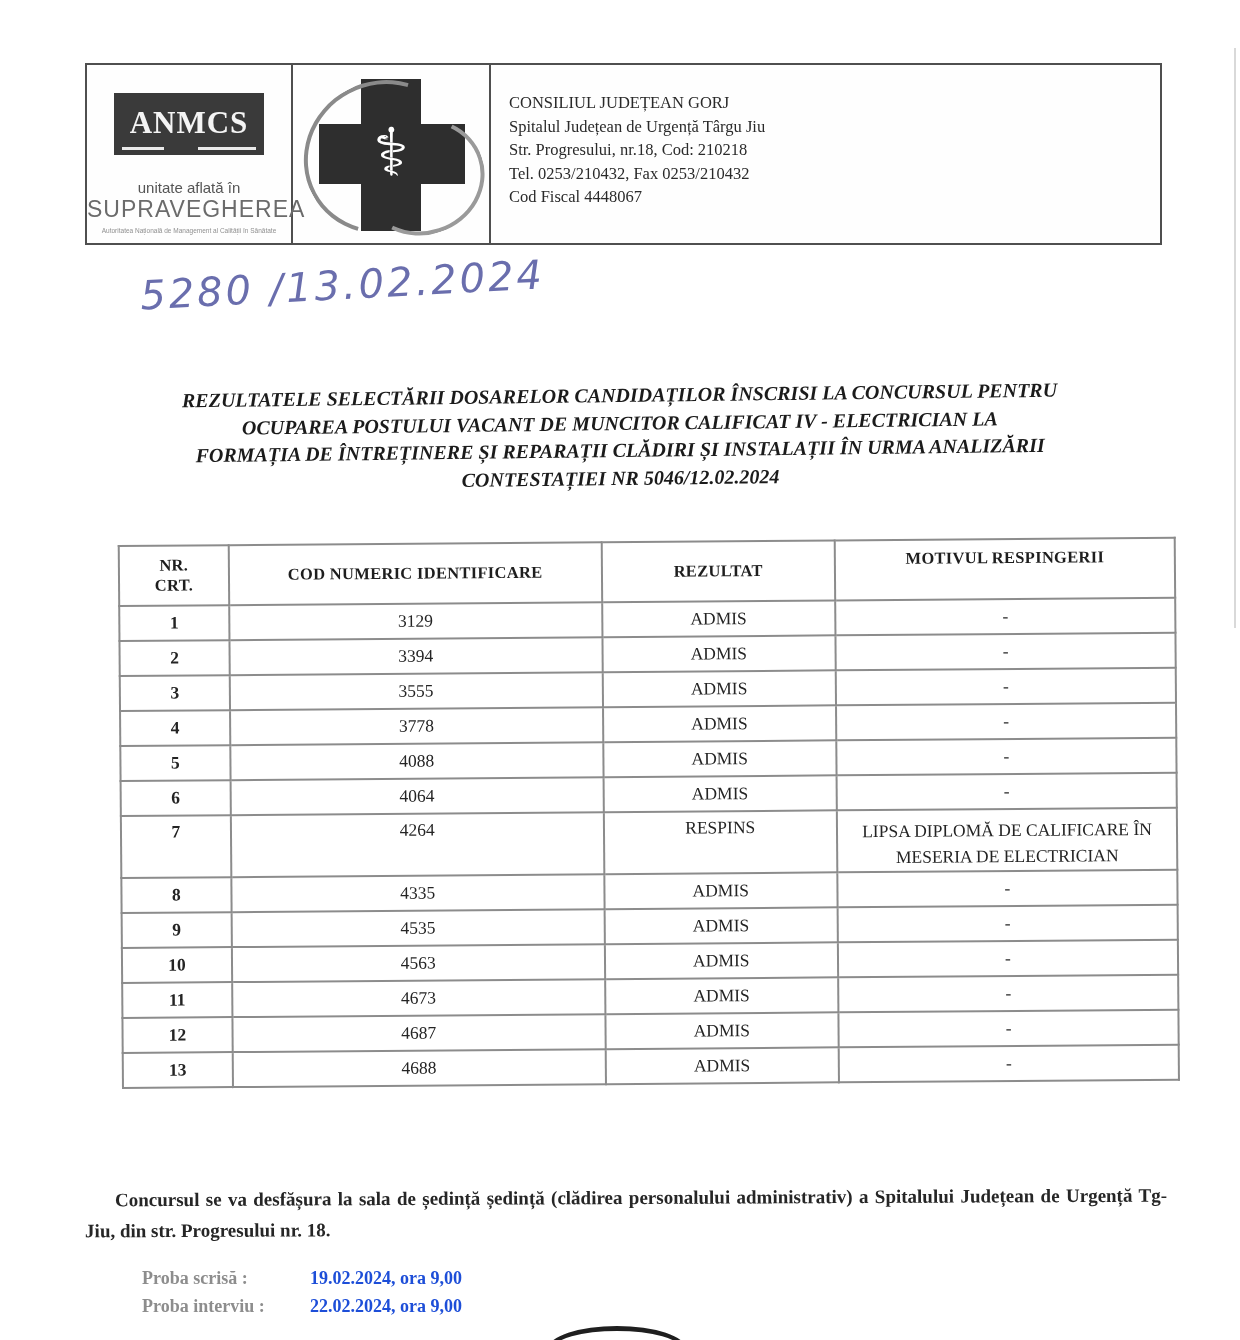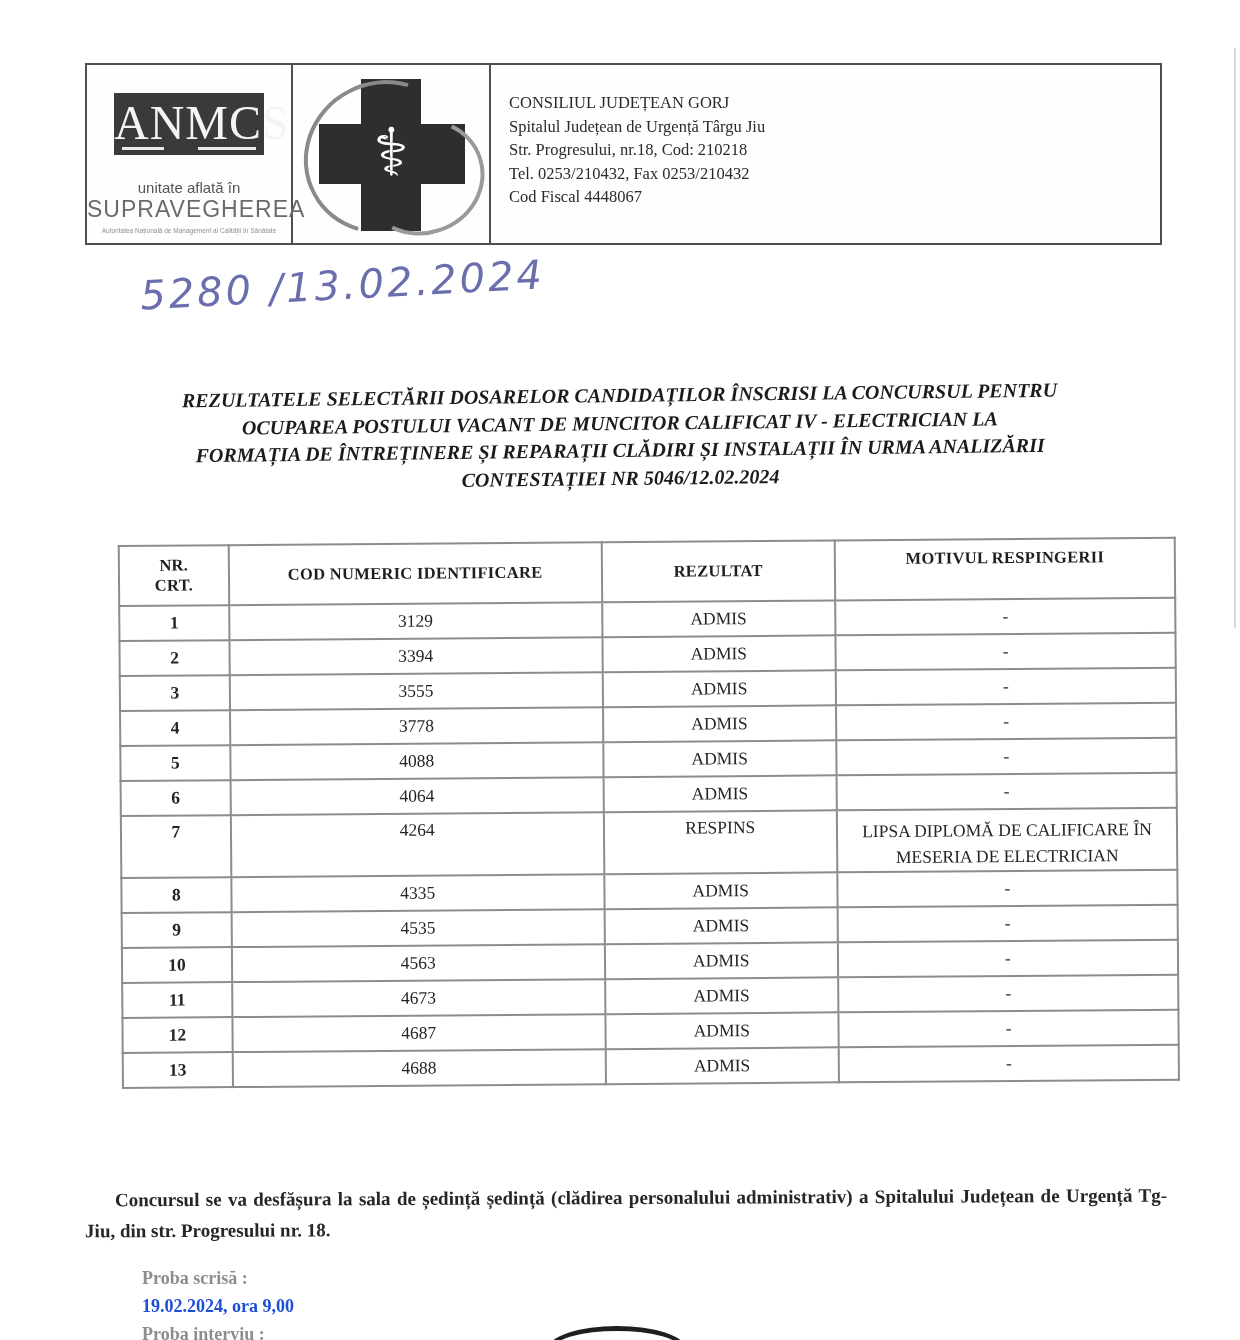--- a/index.html
+++ b/index.html
@@ -9,21 +9,21 @@
     background:#ffffff; overflow:hidden; color:#222;
   }
   
   .header-box {
     position:absolute; left:85px; top:63px; width:1077px; height:182px;
     border:2px solid #4f4f4f; display:flex; background:#fefefe;
   }
   .logo-cell { width:206px; border-right:2px solid #4f4f4f; text-align:center; padding-top:28px; }
   .anmcs-box {
     position:relative; width:150px; height:62px; margin:0 auto; background:#3a3a3a;
-    color:#f4f4f4; font-size:48px; font-weight:normal; line-height:60px; letter-spacing:1px;
+    color:#f4f4f4; font-size:31px; font-weight:bold; line-height:60px; letter-spacing:1px;
   }
   .anmcs-bar { position:absolute; bottom:5px; height:3px; background:#e9e9e9; }
   .anmcs-bar.l { left:8px; width:42px; }
   .anmcs-bar.r { right:8px; width:58px; }
   .anmcs-sub1 { margin-top:24px; font-size:15px; color:#555; font-family:"Liberation Sans",sans-serif; }
   .anmcs-sub2 { font-size:23px; color:#6b6b6b; letter-spacing:1px; font-family:"Liberation Sans",sans-serif; }
   .anmcs-sub3 { margin-top:4px; font-size:6.5px; color:#8f8f8f; filter:blur(.3px); font-family:"Liberation Sans",sans-serif; }
   .cross-cell { position:relative; width:198px; border-right:2px solid #4f4f4f; overflow:hidden; }
   .cross-v { position:absolute; left:50%; top:14px; width:60px; height:152px; margin-left:-30px; background:#2e2e2e; }
   .cross-h { position:absolute; top:50%; left:26px; width:146px; height:60px; margin-top:-30px; background:#2e2e2e; }
@@ -64,21 +64,21 @@
   table.results td:first-child { font-weight:bold; }
   table.results tr.tall td { vertical-align:top; padding-top:5px; height:auto; }
   table.results tr.tall td:last-child { font-size:17.5px; line-height:26px; padding-top:7px; }
   
   .closing-par {
     position:absolute; left:85px; top:1182px; width:1082px;
     font-weight:bold; font-size:19px; line-height:31px; text-align:justify;
     text-indent:30px; color:#262626; transform:rotate(-0.25deg);
   }
   .schedule { position:absolute; left:142px; top:1264px; font-weight:bold; font-size:18px; line-height:28px; }
-  .sched-row { display:flex;flex-direction:column; }
+  .sched-row { display:flex; }
   .sched-label { width:168px; color:#8d8d8d; }
   .sched-value { color:#1d4ed8; }
   
   .stamp-arc { position:absolute; left:548px; top:1326px; width:138px; height:46px; border:5px solid #1f1f1f; border-radius:50%; background:#fff; }
   .scan-edge { position:absolute; right:4px; top:48px; width:2px; height:580px; background:#d9d9d9; }
 </style>
 </head>
 <body>
 
 <div class="page">

